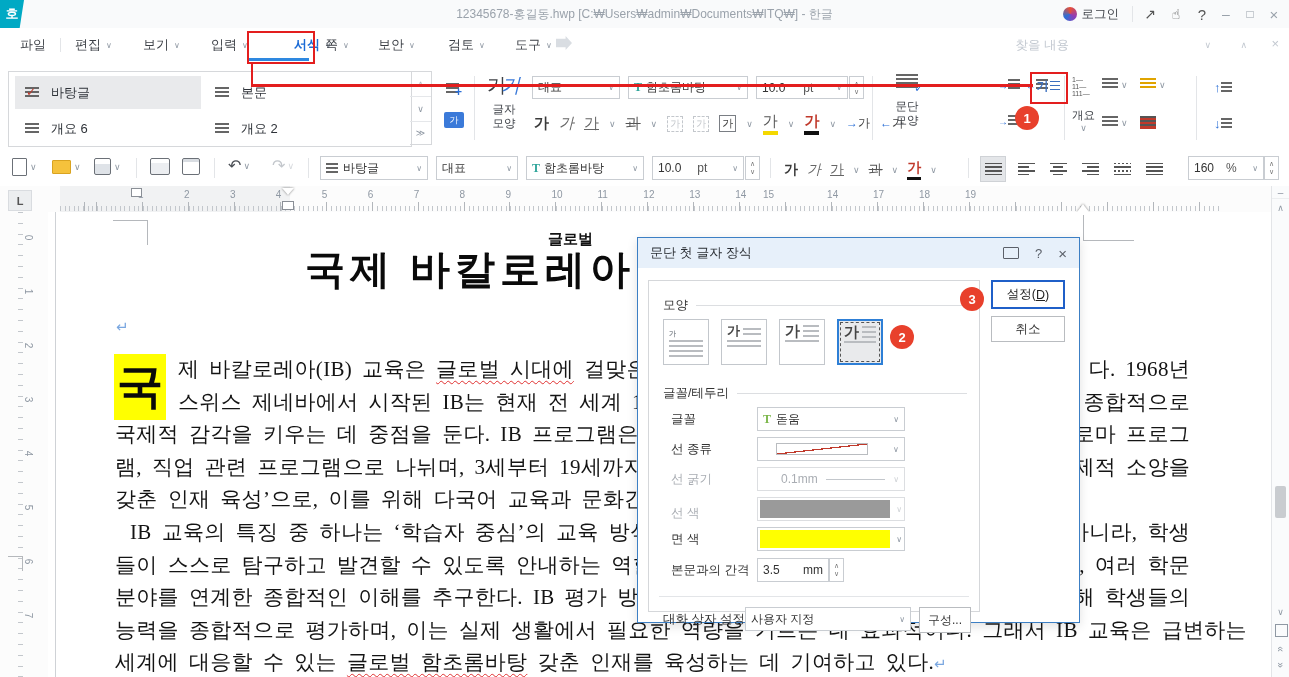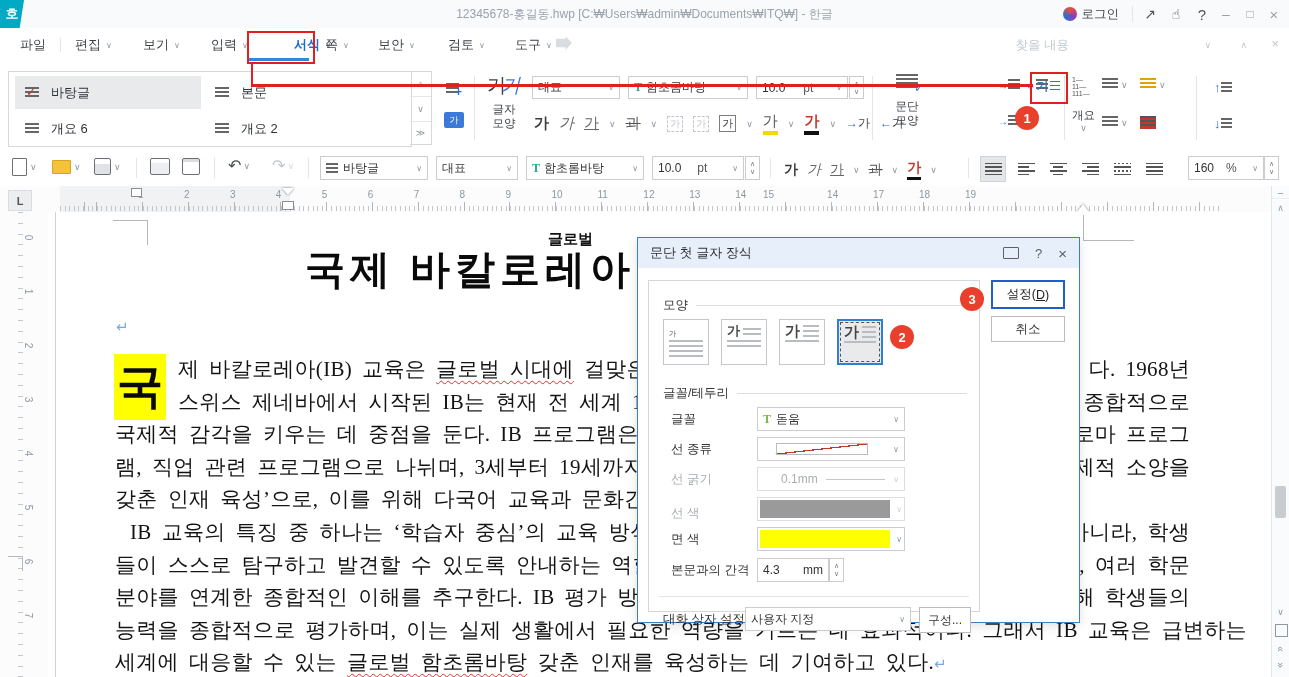--- a/index.html
+++ b/index.html
@@ -522,21 +522,21 @@
           <span style="flex:1;height:100%;background:#9a9a9a;display:inline-block;"></span>
           <span class="cv" style="color:#cfd2d6;margin-left:6px;">∨</span>
         </div>
       <div class="abs dlg-label" style="left:22px;top:250px;">면 색</div>
       <div class="combo abs" style="left:108px;top:246px;width:148px;height:24px;padding:2px;">
           <span style="flex:1;height:100%;background:#ffff00;display:inline-block;"></span>
           <span class="cv" style="margin-left:6px;">∨</span>
         </div>
       <div class="abs dlg-label" style="left:22px;top:281px;">본문과의 간격</div>
       <div class="combo abs" style="left:108px;top:277px;width:72px;height:24px;">
-          <span>4.3</span>
+          <span>3.5</span>
           <span style="margin-left:auto;color:#333;">mm</span>
         </div>
       <div class="spin abs" style="left:180px;top:277px;height:24px;">
           <span>∧</span>
           <span>∨</span>
         </div>
       <div class="abs" style="left:10px;top:315px;right:10px;height:1px;background:#e3e5e8;"></div>
       <div class="abs dlg-label" style="left:14px;top:304px;top:330px;">대화 상자 설정</div>
       <div class="combo abs" style="left:96px;top:326px;width:166px;height:24px;">
           <span>사용자 지정</span>

